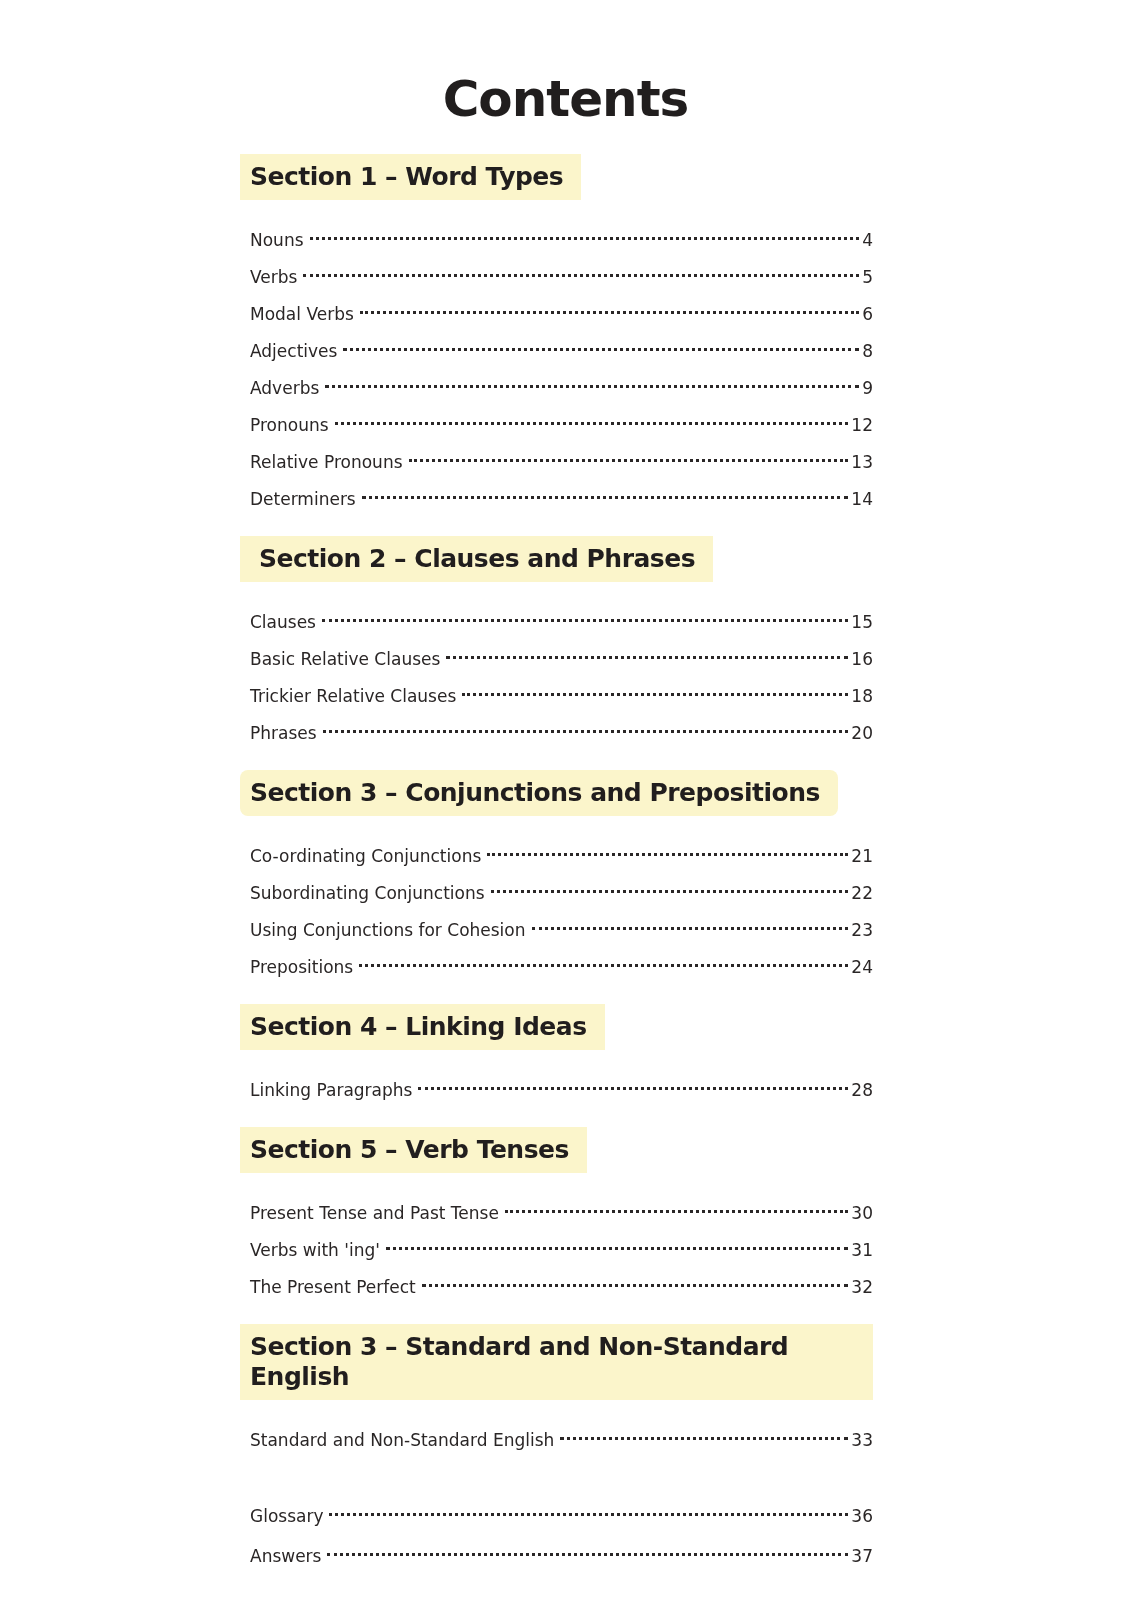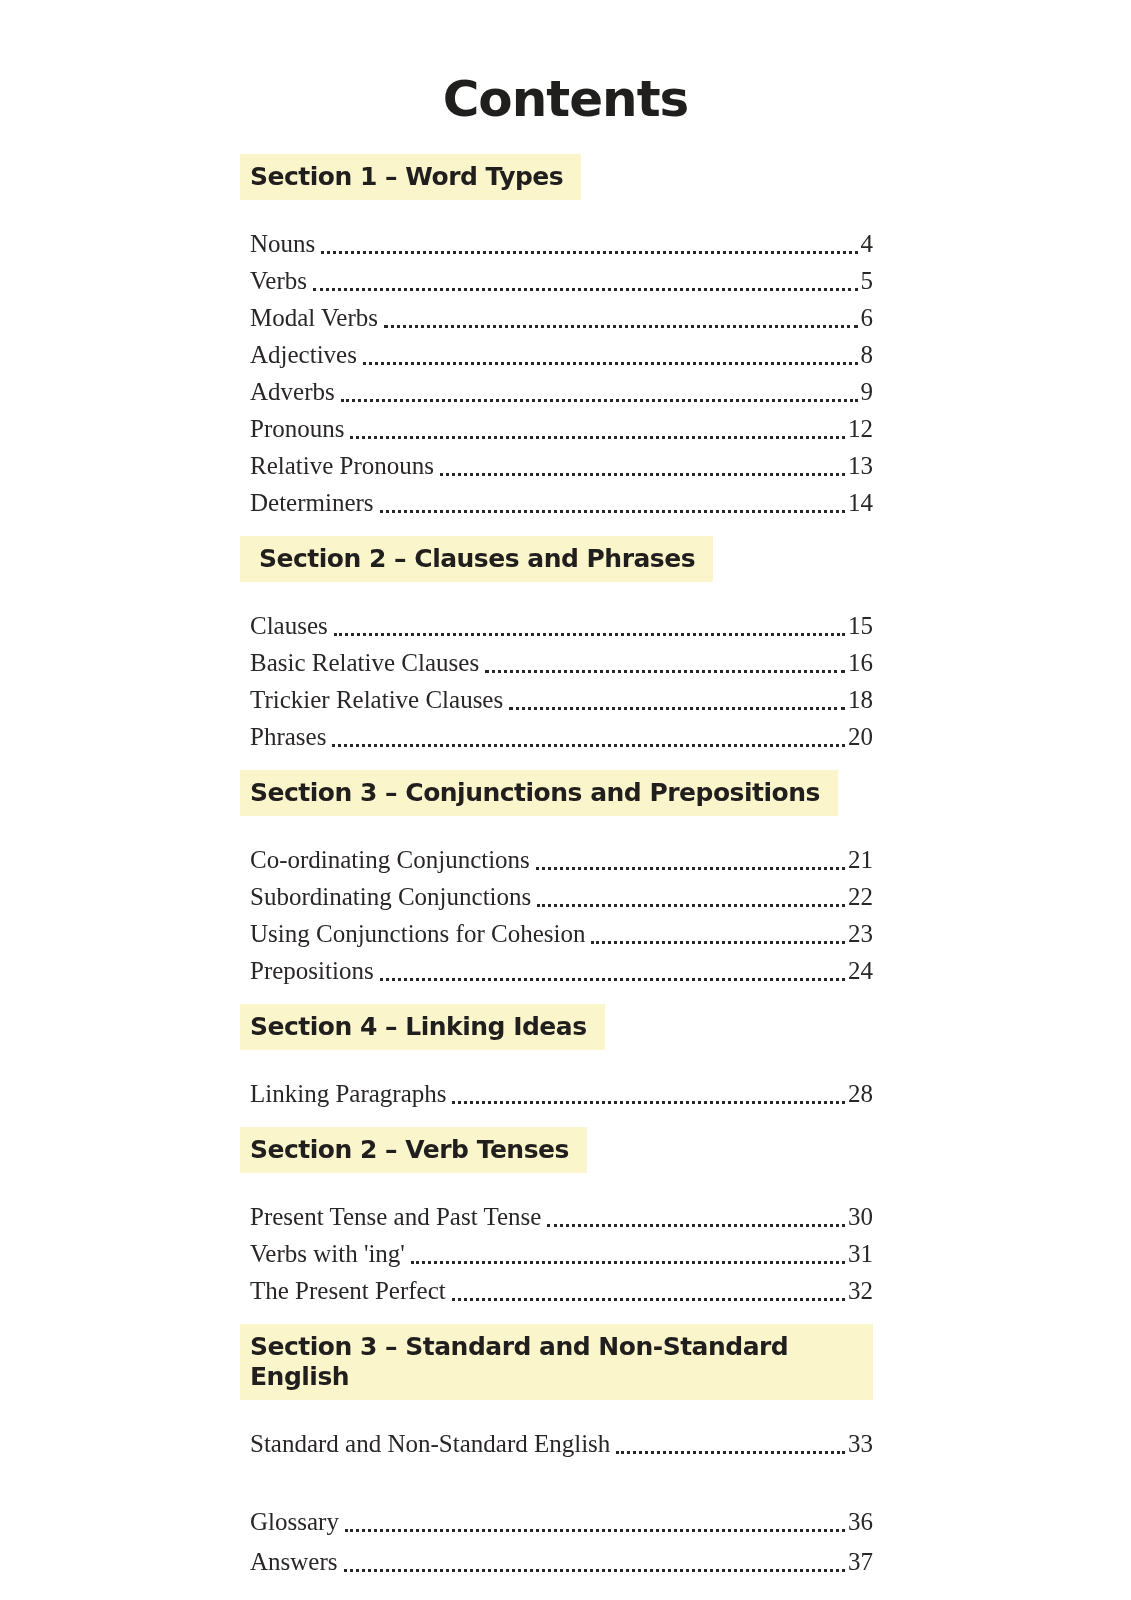--- a/index.html
+++ b/index.html
@@ -41,25 +41,24 @@
     margin: 16px 0 16px 0;
   }
   .toc-section:first-child .section-heading {
     margin-top: 6px;
   }
   .entries {
     padding: 6px 0 2px 10px;
   }
   .toc-entry {
     display: flex;
-    align-items: flex-end;
+    align-items: center;
     height: 37px;
-    font-size: 25px;
+    font-size: 17px;
     color: #2a2626;
-    font-family: Liberation Serif, serif;
   }
   .entry-label {
     white-space: nowrap;
     line-height: 1.15;
   }
   .leader {
     flex: 1;
     min-width: 20px;
     border-bottom: 3px dotted #2a2626;
     margin: 0 3px 5px 6px;
@@ -158,21 +157,21 @@
 
   <div class="toc-entry">
     <span class="entry-label">Phrases</span>
     <span class="leader"></span>
     <span class="entry-page">20</span>
   </div>
 </div>
   </section>
 
   <section class="toc-section">
-    <h2 class="section-heading" style="background: rgb(251, 245, 203);">Section 3 – Conjunctions and Prepositions</h2>
+    <h2 class="section-heading" style="background: rgb(251, 245, 203); border-radius: 8px;">Section 3 – Conjunctions and Prepositions</h2>
     <div class="entries">
   <div class="toc-entry">
     <span class="entry-label">Co-ordinating Conjunctions</span>
     <span class="leader"></span>
     <span class="entry-page">21</span>
   </div>
 
   <div class="toc-entry">
     <span class="entry-label">Subordinating Conjunctions</span>
     <span class="leader"></span>
@@ -199,21 +198,21 @@
 
   <div class="toc-entry">
     <span class="entry-label">Linking Paragraphs</span>
     <span class="leader"></span>
     <span class="entry-page">28</span>
   </div>
 </div>
   </section>
 
   <section class="toc-section">
-    <h2 class="section-heading" style="background: rgb(251, 245, 203);">Section 2 – Verb Tenses</h2>
+    <h2 class="section-heading" style="background: rgb(251, 245, 203);">Section 5 – Verb Tenses</h2>
     <div class="entries">
   <div class="toc-entry">
     <span class="entry-label">Present Tense and Past Tense</span>
     <span class="leader"></span>
     <span class="entry-page">30</span>
   </div>
 
   <div class="toc-entry">
     <span class="entry-label">Verbs with 'ing'</span>
     <span class="leader"></span>

